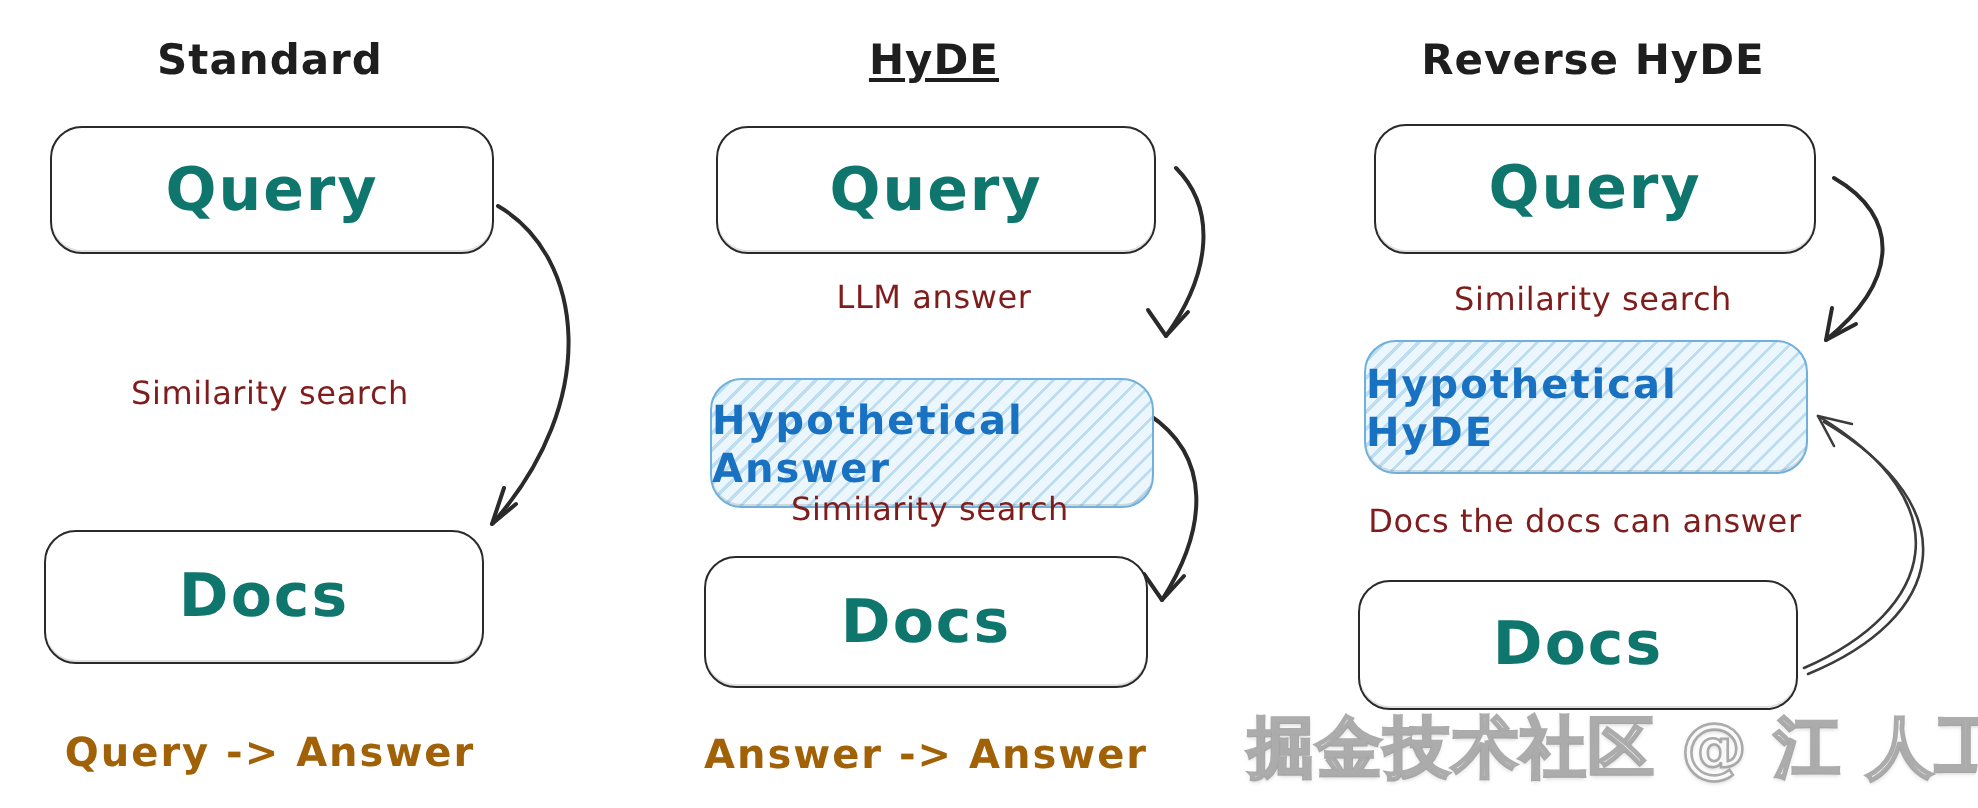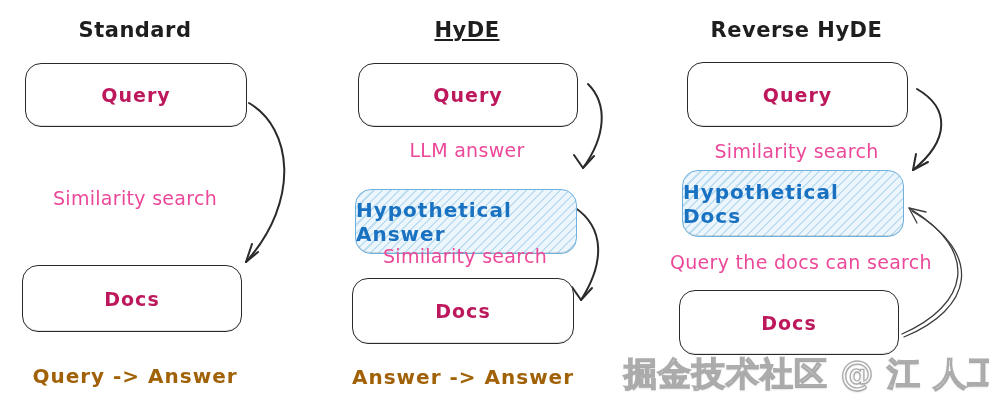--- a/index.html
+++ b/index.html
@@ -17,36 +17,36 @@
   .col-title{
     font-size:21px;font-weight:600;text-align:center;
     letter-spacing:0.5px;color:#1e1e1e;
   }
   .node{
     position:absolute;z-index:2;
     background:#ffffff;
     border:1.8px solid #2a2a2a;
     border-radius:16px;
     display:flex;align-items:center;justify-content:center;
-    font-size:19px;font-weight:600;color:#be185d;
+    font-size:30px;font-weight:600;color:#0f766e;
     letter-spacing:1px;
     box-shadow:0 -1px 0 rgba(0,0,0,0.12) inset;
   }
   .node.hypo{
     border:1.6px solid #6fb0dc;
     background-color:#f3f9fd;
     background-image:repeating-linear-gradient(135deg,
       rgba(137,194,230,0.50) 0px, rgba(137,194,230,0.50) 1.5px,
       rgba(222,240,250,0.35) 1.5px, rgba(222,240,250,0.35) 6px);
     color:#1971c2;
     font-size:20px;
   }
   .edge-label{
-    font-size:19px;font-weight:500;text-align:center;
-    color:#ec4899;letter-spacing:0.3px;white-space:nowrap;
+    font-size:16px;font-weight:500;text-align:center;
+    color:#7f1d1d;letter-spacing:0.3px;white-space:nowrap;
   }
   .result{
     font-size:20px;font-weight:700;text-align:center;
     color:#a16207;letter-spacing:1px;white-space:nowrap;
   }
   .watermark{
     position:absolute;z-index:3;
     font-size:33px;font-weight:700;
     white-space:nowrap;letter-spacing:1px;
     color:rgba(255,255,255,0.82);
@@ -126,24 +126,24 @@
 
   <div class="abs result" style="left:352px;top:365px;width:220px;">Answer -&gt; Answer</div>
 
   <div class="node" style="left:687px;top:62px;width:219px;height:63px;">
     <span>Query</span>
   </div>
 
   <div class="abs edge-label" style="left:687px;top:140px;width:219px;">Similarity search</div>
 
   <div class="node hypo" style="left:682px;top:170px;width:220px;height:65px;">
-    <span>Hypothetical Docs</span>
+    <span>Hypothetical HyDE</span>
   </div>
 
-  <div class="abs edge-label" style="left:670px;top:251px;width:245px;">Query the docs can search</div>
+  <div class="abs edge-label" style="left:670px;top:251px;width:245px;">Docs the docs can answer</div>
 
   <div class="node" style="left:679px;top:290px;width:218px;height:63px;">
     <span>Docs</span>
   </div>
 
 
   <div class="watermark" style="left:624px;top:352px;">掘金技术社区 @ 江 人工智能</div>
 
 </div>
 

